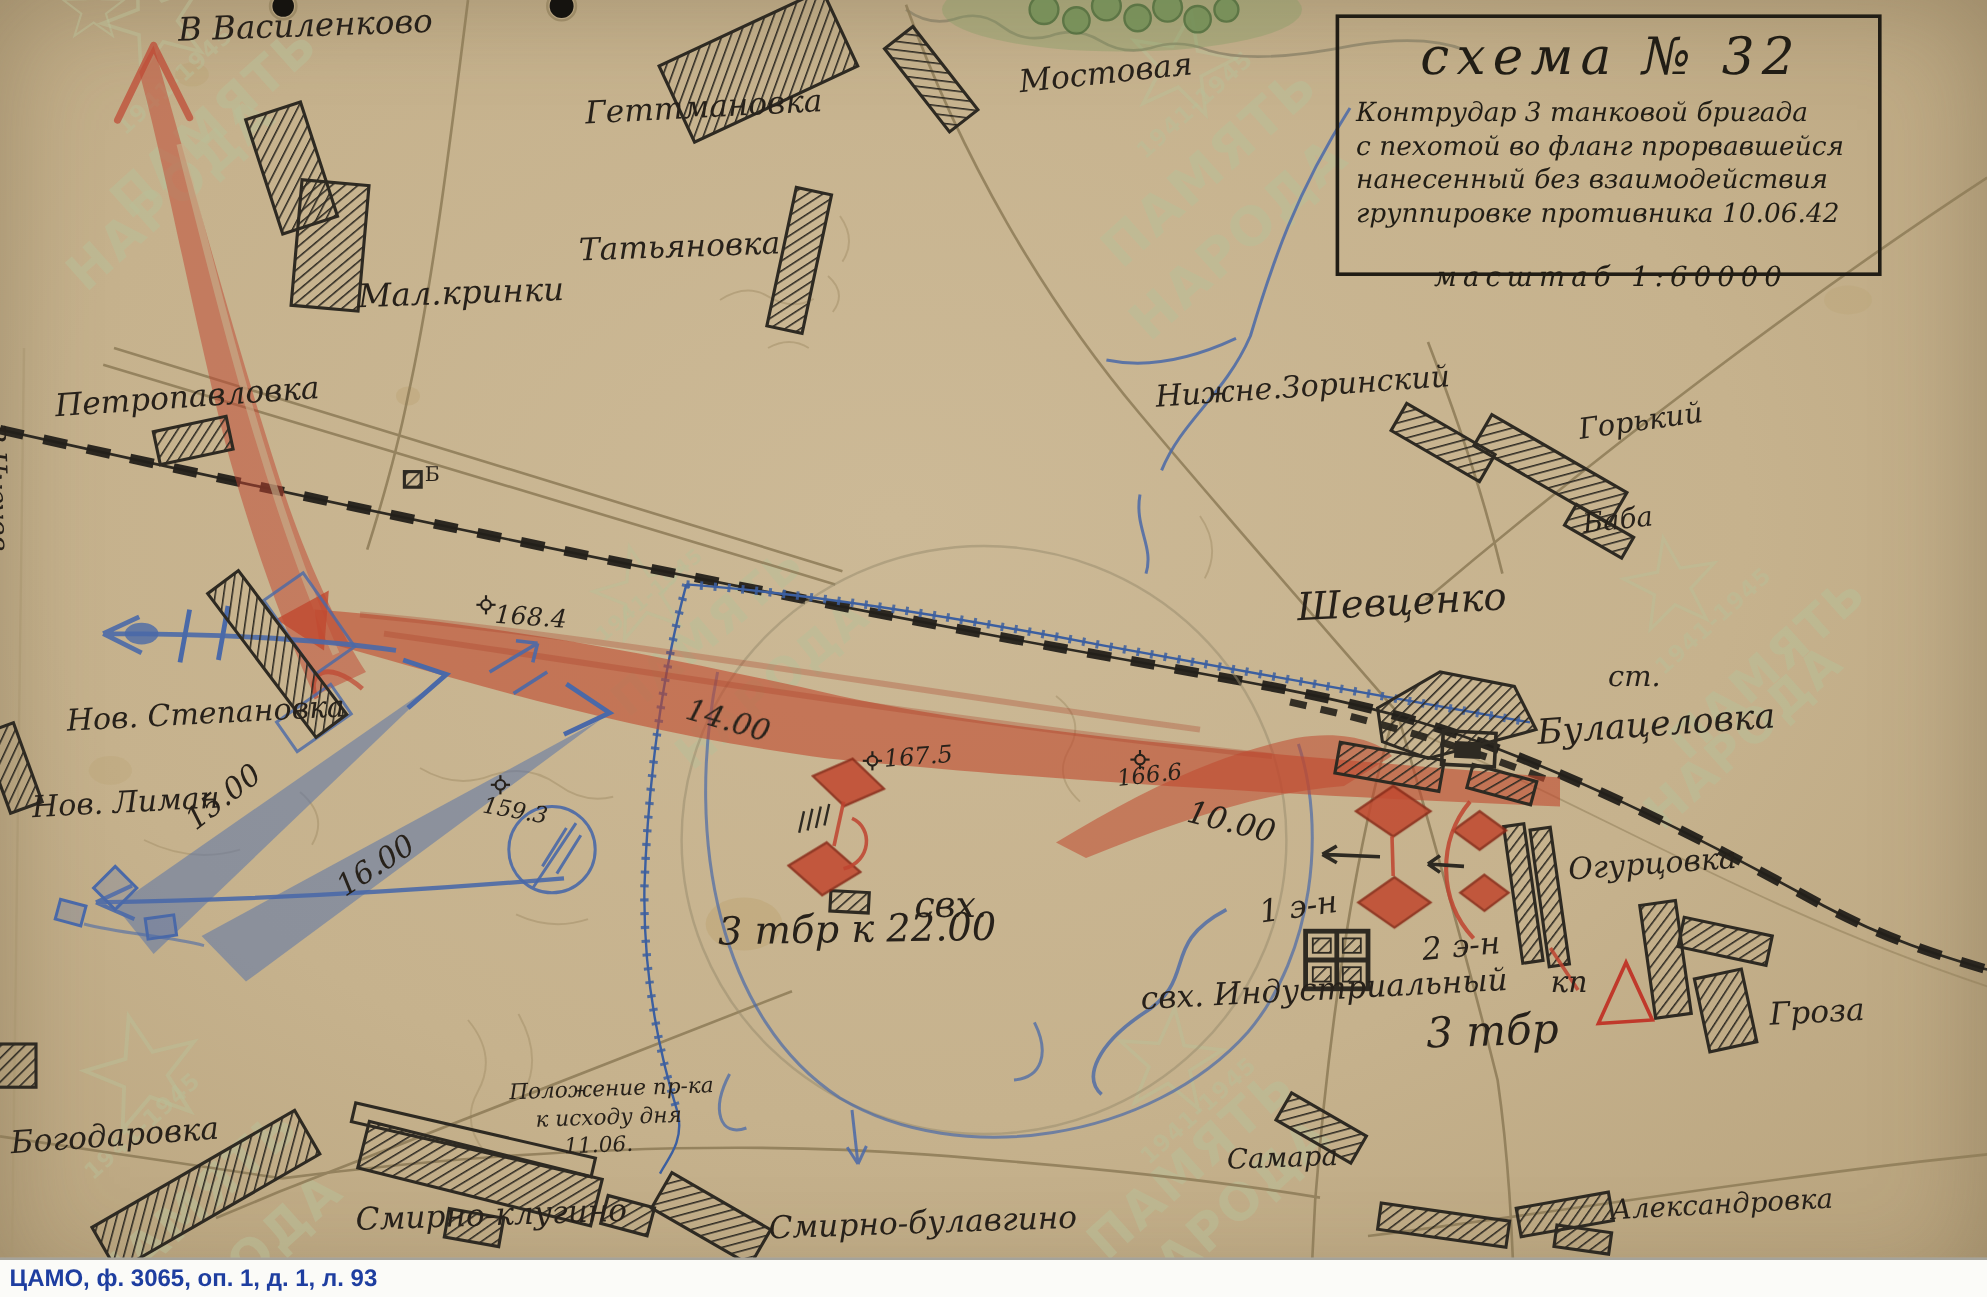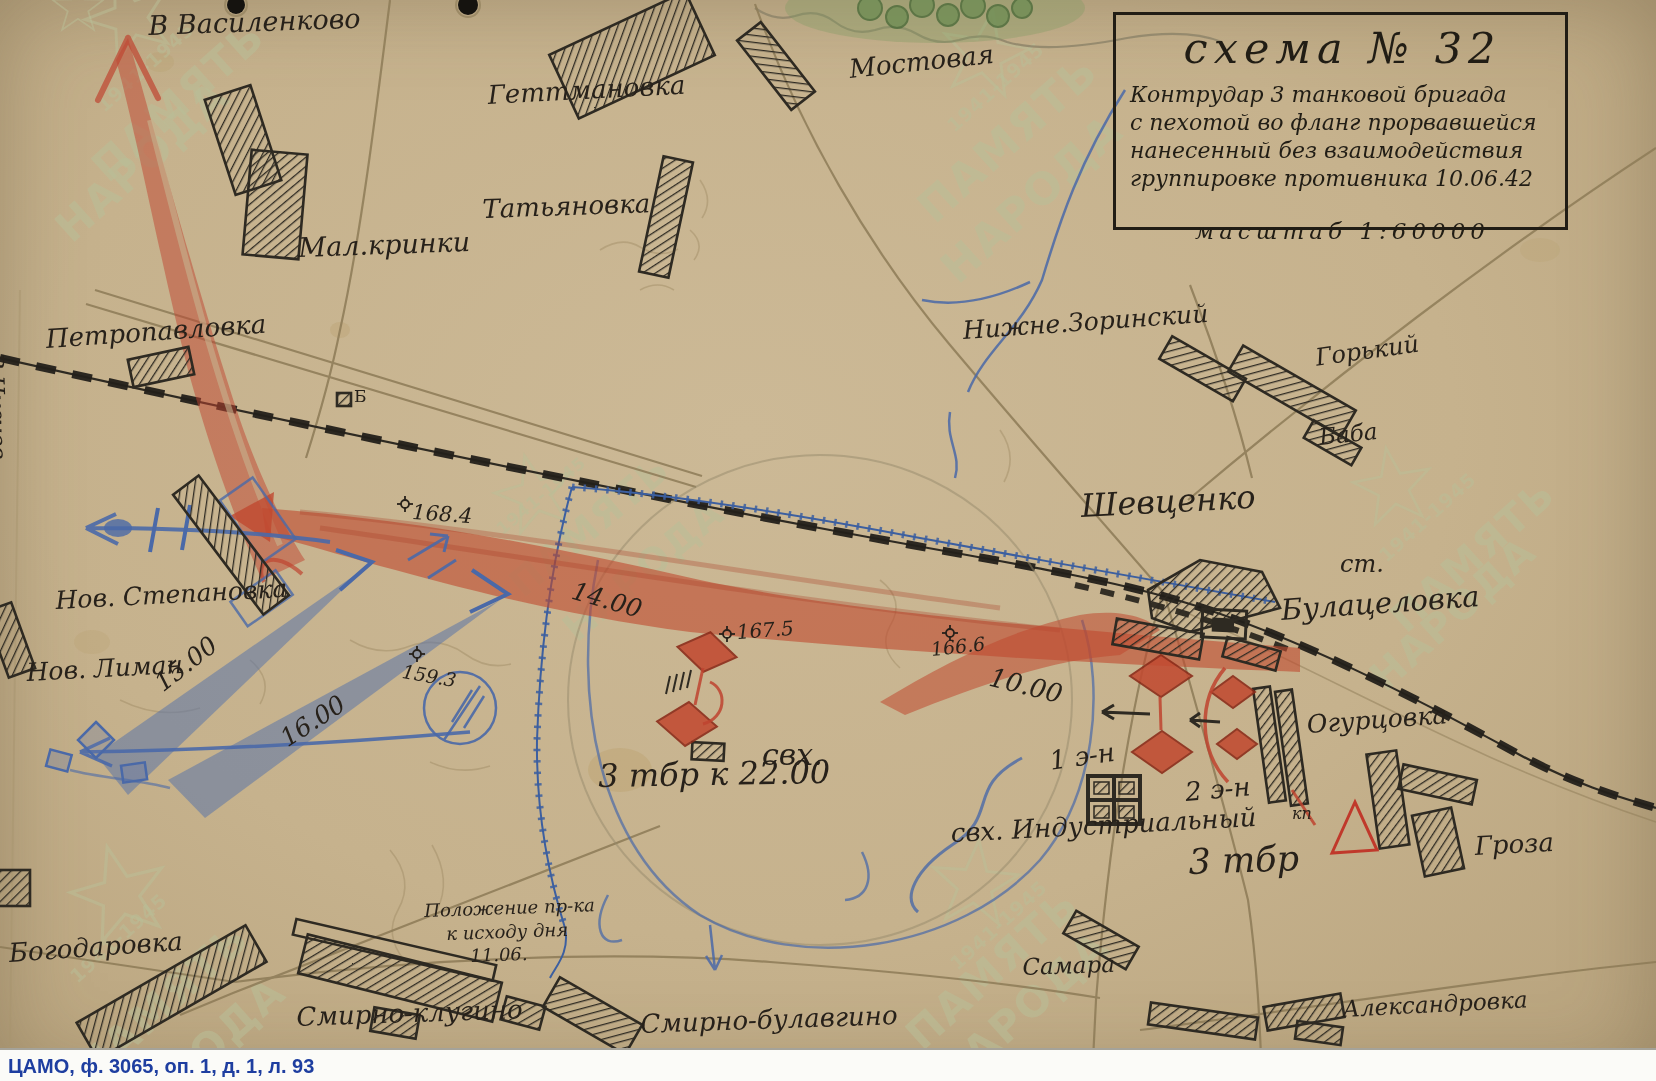--- a/index.html
+++ b/index.html
@@ -304,21 +304,21 @@
   <div class="lbl" style="left:296px;top:1004px;font-size:26px;transform:rotate(-2deg)">Смирно-клугино</div>
   <div class="lbl" style="left:640px;top:1011px;font-size:26px;transform:rotate(-2deg)">Смирно-булавгино</div>
   <div class="lbl" style="left:1022px;top:956px;font-size:23px;transform:rotate(-2deg)">Самара</div>
   <div class="lbl" style="left:1342px;top:998px;font-size:23px;transform:rotate(-3deg)">Александровка</div>
   <div class="lbl" style="left:762px;top:740px;font-size:30px">свх.</div>
   <div class="lbl" style="left:950px;top:820px;font-size:26px;transform:rotate(-3deg)">свх. Индустриальный</div>
   <div class="lbl" style="left:598px;top:760px;font-size:32px;transform:rotate(-1deg)">3 тбр к 22.00</div>
   <div class="lbl" style="left:1188px;top:845px;font-size:35px;transform:rotate(-2deg)">3 тбр</div>
   <div class="lbl" style="left:1048px;top:748px;font-size:26px;transform:rotate(-8deg)">1 э-н</div>
   <div class="lbl" style="left:1184px;top:779px;font-size:26px;transform:rotate(-5deg)">2 э-н</div>
-  <div class="lbl" style="left:1292px;top:806px;font-size:16px">кп</div>
+  <div class="lbl" style="left:1292px;top:806px;font-size:25px">кп</div>
   <div class="lbl" style="left:413px;top:502px;font-size:21px;transform:rotate(4deg)">168.4</div>
   <div class="lbl" style="left:736px;top:622px;font-size:20px;transform:rotate(-4deg)">167.5</div>
   <div class="lbl" style="left:404px;top:662px;font-size:19px;transform:rotate(10deg)">159.3</div>
   <div class="lbl" style="left:930px;top:640px;font-size:19px;transform:rotate(-6deg)">166.6</div>
   <div class="lbl" style="left:576px;top:578px;font-size:25px;transform:rotate(16deg)">14.00</div>
   <div class="lbl" style="left:150px;top:676px;font-size:25px;transform:rotate(-38deg)">15.00</div>
   <div class="lbl" style="left:276px;top:730px;font-size:25px;transform:rotate(-33deg)">16.00</div>
   <div class="lbl" style="left:993px;top:664px;font-size:26px;transform:rotate(14deg)">10.00</div>
   <div class="lbl" style="left:424px;top:902px;font-size:18px;transform:rotate(-2deg)">Положение пр-ка</div>
   <div class="lbl" style="left:446px;top:925px;font-size:18px;transform:rotate(-2deg)">к исходу дня</div>

